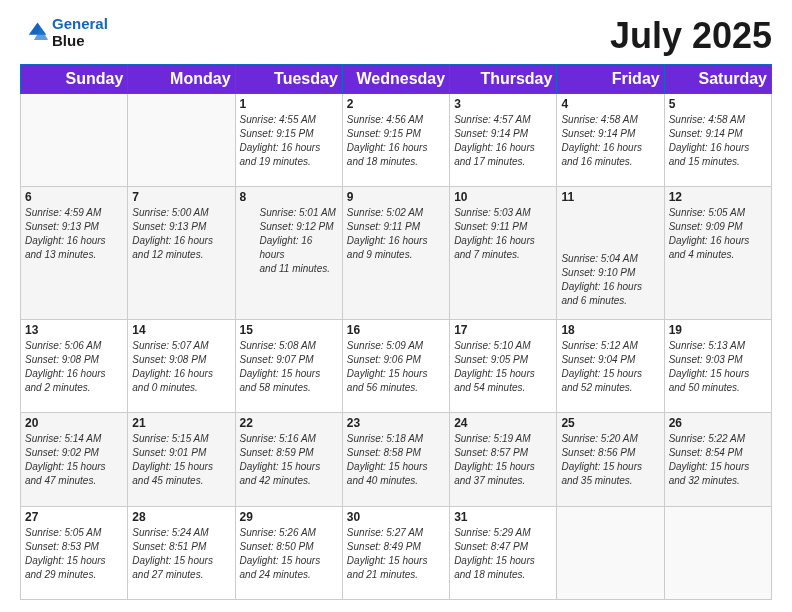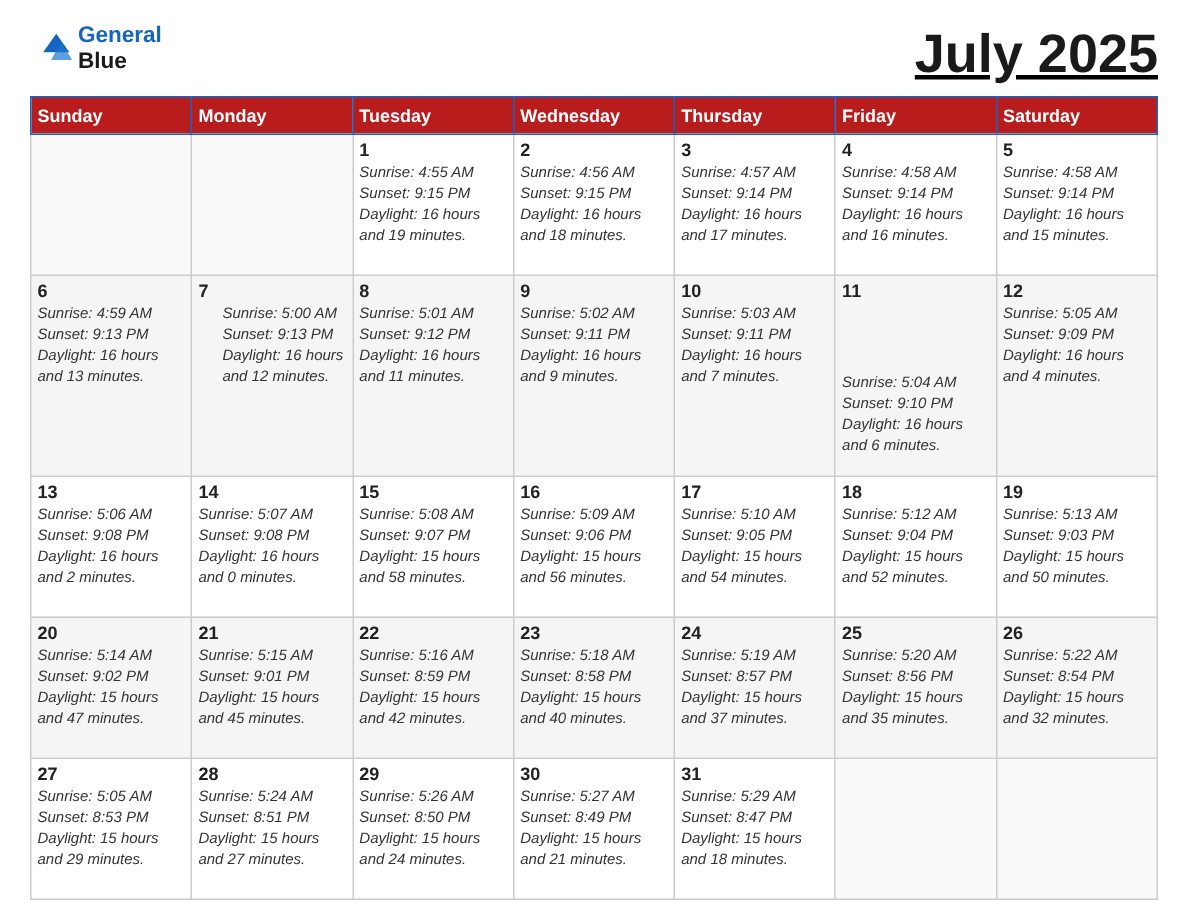--- a/index.html
+++ b/index.html
@@ -34,47 +34,46 @@
       color: #1a1a1a;
       line-height: 1.1;
     }
     .logo-text .blue { color: #1565c0; }
     .logo-icon {
       width: 28px;
       height: 28px;
     }
     .title-block {
       text-align: center;
-      text-decoration: underline;
     }
     .month-title {
       font-size: 36px;
       font-weight: bold;
       color: #1a1a1a;
       line-height: 1.1;
     }
     .location-title {
       font-size: 16px;
       color: #333;
       font-weight: normal;
     }
     .calendar {
       flex: 1;
       border: 1px solid #ccc;
       border-collapse: collapse;
       width: 100%;
       table-layout: fixed;
     }
     .calendar th {
-      background: #b91c1c;
+      background: #6d28d9;
       color: #fff;
-      font-size: 12px;
+      font-size: 16px;
       font-weight: bold;
       padding: 5px 4px;
-      text-align: left;
+      text-align: right;
       border: 1px solid #1565c0;
     }
     .calendar td {
       border: 1px solid #ccc;
       vertical-align: top;
       padding: 3px 4px;
       font-size: 10px;
       color: #333;
       background: #fff;
       height: 88px;
@@ -177,28 +176,28 @@
         <tr>
           <td>
             <span class="day-num">6</span>
             <div class="day-info" style="white-space: pre-line;">Sunrise: 4:59 AM
 Sunset: 9:13 PM
 Daylight: 16 hours
 and 13 minutes.</div>
           </td>
           <td>
             <span class="day-num">7</span>
-            <div class="day-info" style="white-space: pre-line; margin-left: 16px;">Sunrise: 5:00 AM
+            <div class="day-info" style="white-space: pre-line;">Sunrise: 5:00 AM
 Sunset: 9:13 PM
 Daylight: 16 hours
 and 12 minutes.</div>
           </td>
           <td>
             <span class="day-num">8</span>
-            <div class="day-info" style="white-space: pre-line;">Sunrise: 5:01 AM
+            <div class="day-info" style="white-space: pre-line; margin-left: 20px;">Sunrise: 5:01 AM
 Sunset: 9:12 PM
 Daylight: 16 hours
 and 11 minutes.</div>
           </td>
           <td>
             <span class="day-num">9</span>
             <div class="day-info" style="white-space: pre-line;">Sunrise: 5:02 AM
 Sunset: 9:11 PM
 Daylight: 16 hours
 and 9 minutes.</div>

